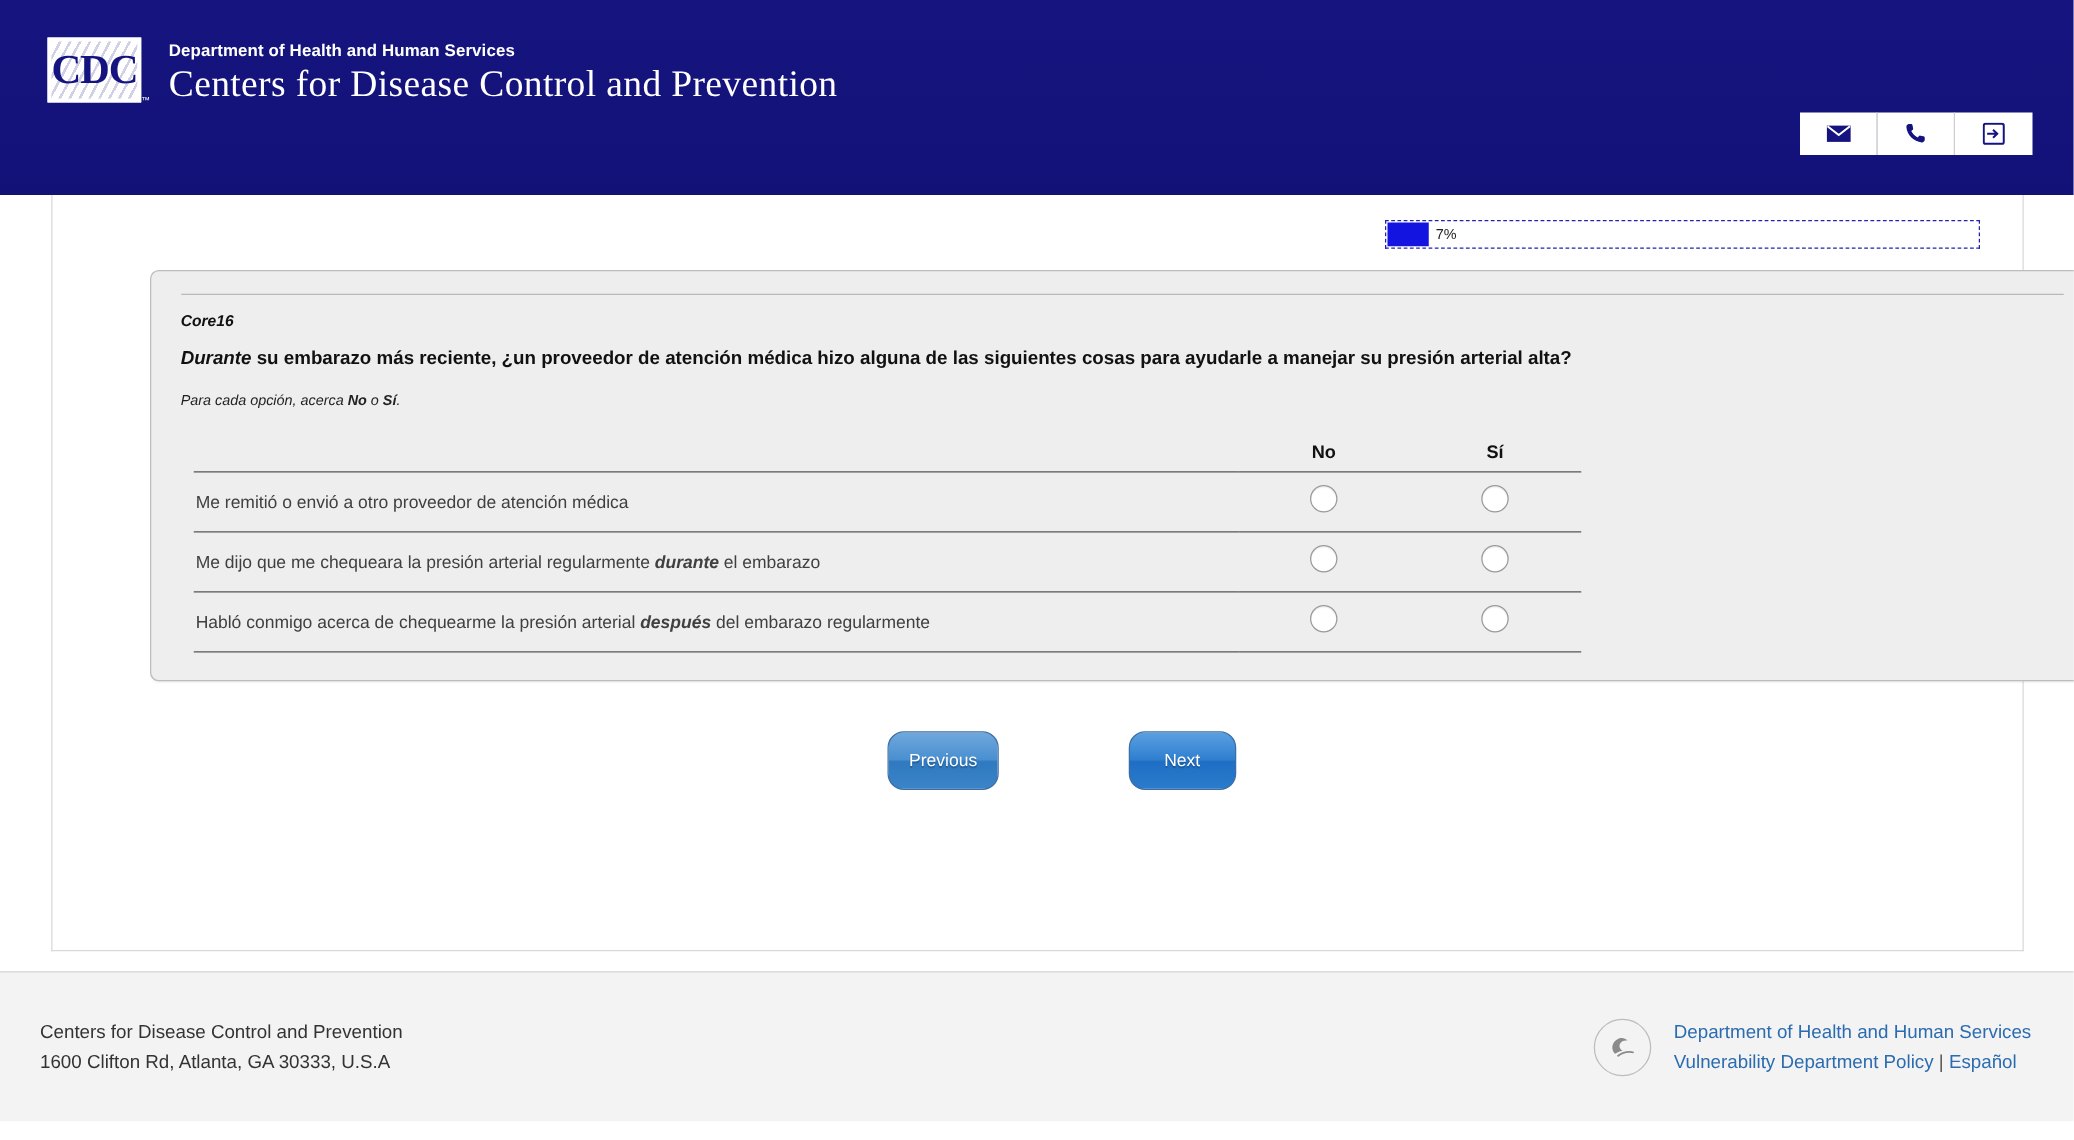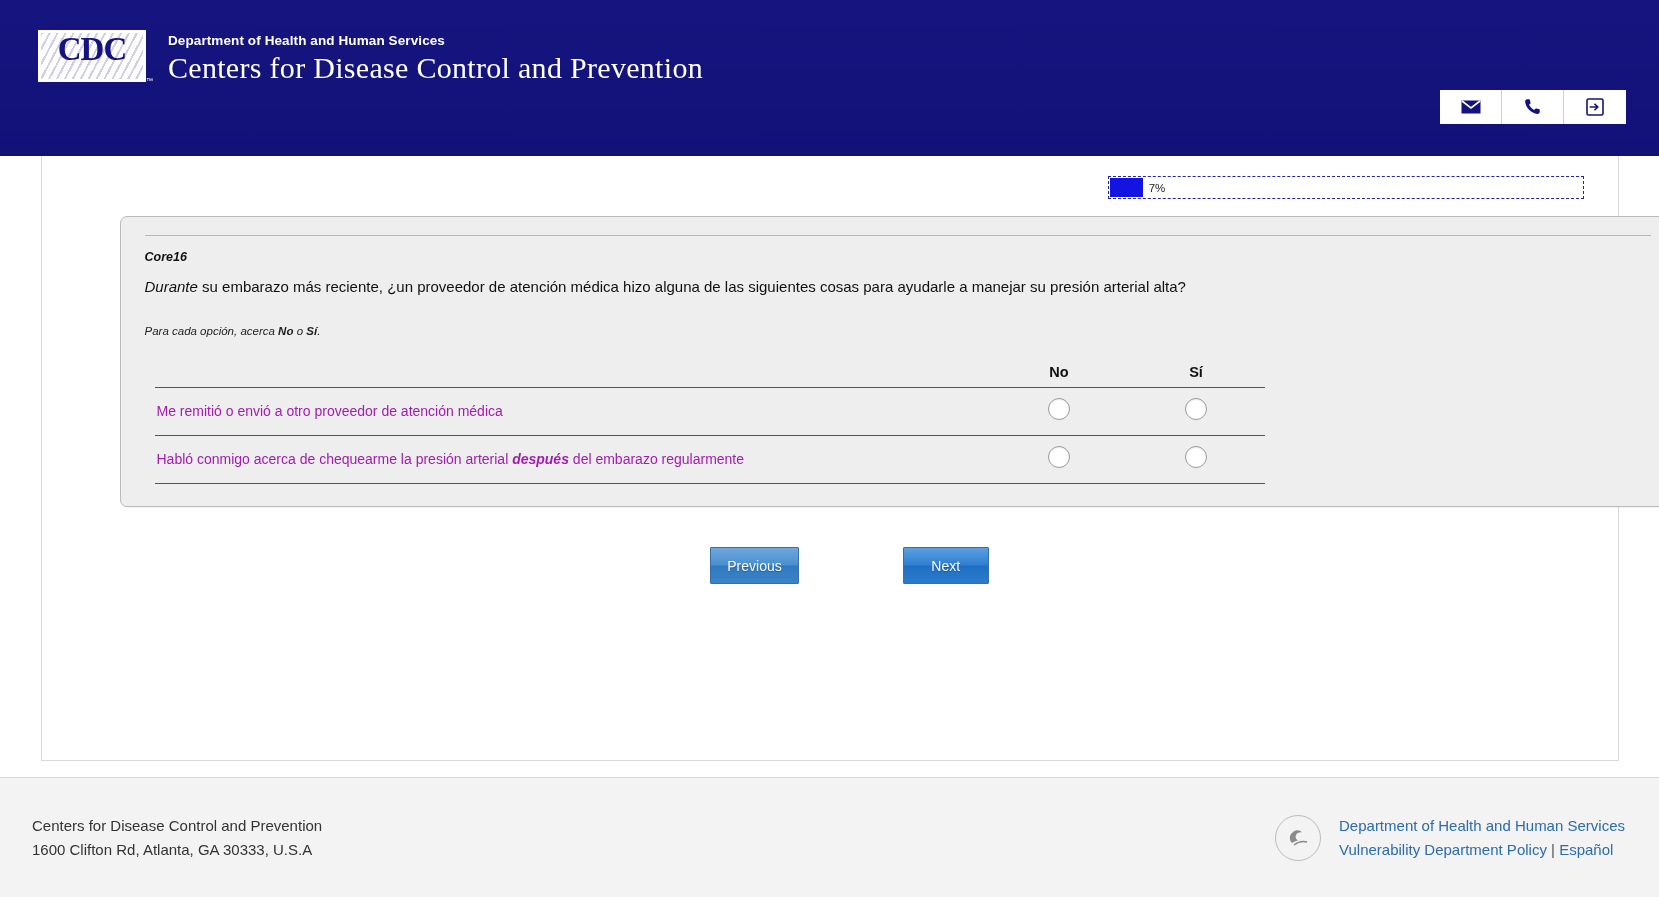--- a/index.html
+++ b/index.html
@@ -19,26 +19,26 @@
     height: 156px;
     background: #14137f;
     background: linear-gradient(180deg, #16157f 0%, #14137c 55%, #121178 100%);
   }
   .header-inner {
     display: flex;
     align-items: flex-start;
     padding: 30px 0 0 38px;
   }
   .cdc-logo {
-    width: 108px;
+    width: 75px;
     height: 52px;
     background: #ffffff;
     border: 3px solid #ffffff;
     display: flex;
-    align-items: flex-start;
+    align-items: center;
     justify-content: center;
     position: relative;
     overflow: hidden;
   }
   .cdc-logo .cdc-text {
     font-family: "Liberation Serif", serif;
     font-weight: bold;
     font-size: 33px;
     color: #14137f;
     letter-spacing: -1px;
@@ -162,24 +162,24 @@
   }
   .q-code {
     font-size: 12.5px;
     font-weight: bold;
     font-style: italic;
     color: #111111;
     margin-bottom: 13px;
   }
   .q-title {
     font-size: 15px;
-    font-weight: normal;
+    font-weight: bold;
     color: #111111;
     line-height: 1.35;
-    margin-bottom: 28px;
+    margin-bottom: 18px;
   }
   .q-title em { font-style: italic; }
   .q-instruction {
     font-size: 11.5px;
     font-style: italic;
     color: #222222;
     margin-bottom: 26px;
   }
   .q-instruction b { font-weight: bold; }
 
@@ -198,21 +198,21 @@
   }
   table.matrix th.qcol {
     text-align: left;
     width: 836px;
   }
   table.matrix thead tr { border-bottom: 1px solid #555555; }
   table.matrix tbody tr { border-bottom: 1px solid #555555; }
   table.matrix td {
     padding: 10px 2px 10px 2px;
     font-size: 14px;
-    color: #a21caf;
+    color: #404040;
     line-height: 1.35;
     vertical-align: middle;
   }
   table.matrix td.qcol { padding-left: 2px; padding-right: 16px; }
   table.matrix td.radio-cell { text-align: center; }
   table.matrix td b { font-weight: bold; font-style: italic; }
   .radio {
     width: 22px;
     height: 22px;
     border-radius: 50%;
@@ -225,22 +225,22 @@
 
   .nav-row {
     display: flex;
     justify-content: center;
     gap: 104px;
     margin-top: 40px;
     margin-left: 40px;
   }
   .nav-btn {
     min-width: 86px;
-    height: 37px;
-    border-radius: 1px;
+    height: 47px;
+    border-radius: 13px;
     border: 1px solid #3b6ea5;
     color: #ffffff;
     font-size: 14px;
     display: flex;
     align-items: center;
     justify-content: center;
     cursor: pointer;
     padding: 0 16px;
     background: linear-gradient(180deg, #6fa8dc 0%, #4a8fd0 48%, #2f79c0 52%, #3b84c8 100%);
     text-shadow: 0 1px 1px rgba(0,0,0,0.25);
@@ -371,20 +371,27 @@
         <tbody>
           <tr>
             <td class="qcol">
               <span>Me remitió o envió a otro proveedor de atención médica</span><b></b><span></span>
             </td>
             <td class="radio-cell"><span class="radio"></span></td>
             <td class="radio-cell"><span class="radio"></span></td>
           </tr>
           <tr>
             <td class="qcol">
+              <span>Me dijo que me chequeara la presión arterial regularmente </span><b>durante</b><span> el embarazo</span>
+            </td>
+            <td class="radio-cell"><span class="radio"></span></td>
+            <td class="radio-cell"><span class="radio"></span></td>
+          </tr>
+          <tr>
+            <td class="qcol">
               <span>Habló conmigo acerca de chequearme la presión arterial </span><b>después</b><span> del embarazo regularmente</span>
             </td>
             <td class="radio-cell"><span class="radio"></span></td>
             <td class="radio-cell"><span class="radio"></span></td>
           </tr>
         </tbody>
       </table>
     </div>
 
     <div class="nav-row">

